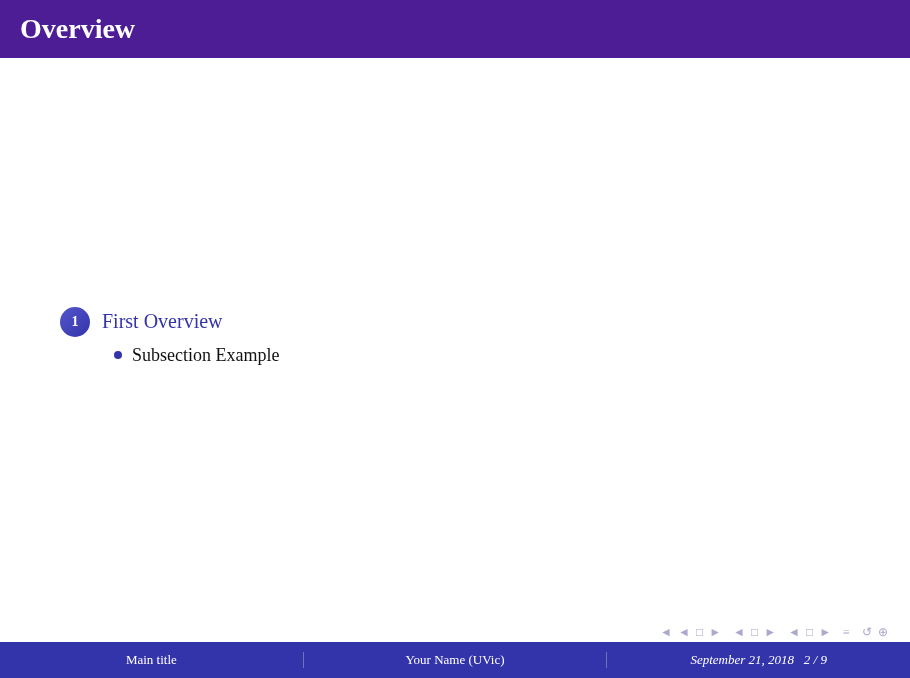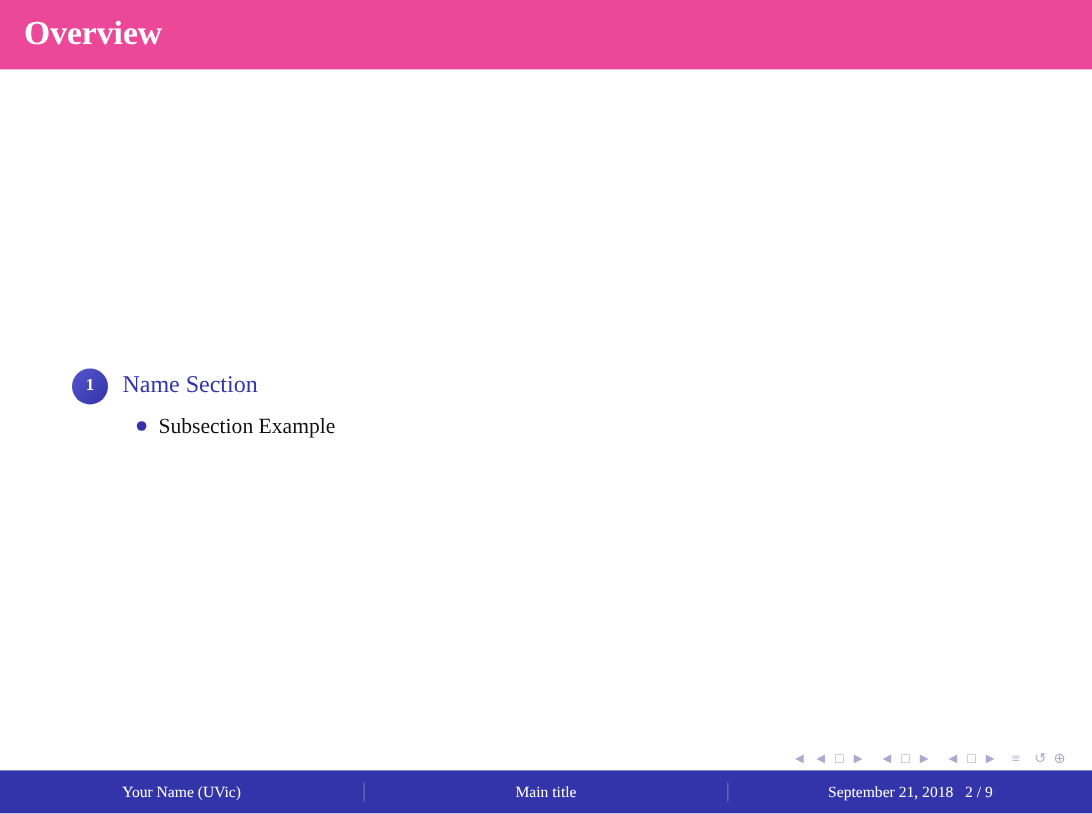--- a/index.html
+++ b/index.html
@@ -8,21 +8,21 @@
       width: 910px;
       height: 678px;
       font-family: 'Computer Modern', 'Latin Modern', Georgia, serif;
       background: #ffffff;
       overflow: hidden;
       position: relative;
     }
 
     
     .slide-header {
-      background: #ec4899;
+      background: #4c1d95;
       color: white;
       padding: 10px 20px 10px 20px;
       height: 58px;
       display: flex;
       align-items: center;
     }
 
     .slide-header-title {
       font-size: 28px;
       font-weight: bold;
@@ -145,20 +145,21 @@
       align-items: center;
       justify-content: center;
       color: white;
       font-size: 13px;
       font-family: 'Computer Modern', Georgia, serif;
       border-right: 1px solid rgba(255,255,255,0.3);
     }
 
     .footer-section:last-child {
       border-right: none;
+      font-style: italic;
     }
 
     .footer-section-left {
       justify-content: center;
     }
 
     .footer-section-center {
       justify-content: center;
     }
 
@@ -173,21 +174,21 @@
   <span class="slide-header-title">Overview</span>
 </div>
 
 <div class="slide-content">
   <div class="toc-container">
 
     <div class="toc-section">
       <div class="section-number-badge">
         <span>1</span>
       </div>
-      <span class="section-title">Name Section</span>
+      <span class="section-title">First Overview</span>
     </div>
 
     <div class="subsection-list">
       <div class="subsection-item">
         <div class="bullet-dot"></div>
         <span class="subsection-text">Subsection Example</span>
       </div>
     </div>
 
   </div>
@@ -207,24 +208,24 @@
   <span class="nav-icon">□</span>
   <span class="nav-icon">►</span>
   <span class="nav-separator">  </span>
   <span class="nav-icon">≡</span>
   <span class="nav-separator"> </span>
   <span class="nav-icon">↺</span>
   <span class="nav-icon">⊕</span>
 </div>
 
 <div class="slide-footer">
+  <div class="footer-section footer-section-center">
+    <span>Main title</span>
+  </div>
   <div class="footer-section footer-section-left">
     <span>Your Name  (UVic)</span>
-  </div>
-  <div class="footer-section footer-section-center">
-    <span>Main title</span>
   </div>
   <div class="footer-section footer-section-right">
     <span>September 21, 2018</span>
     &nbsp;&nbsp;&nbsp;
     <span>2 / 9</span>
   </div>
 </div>
 
 </body></html>

